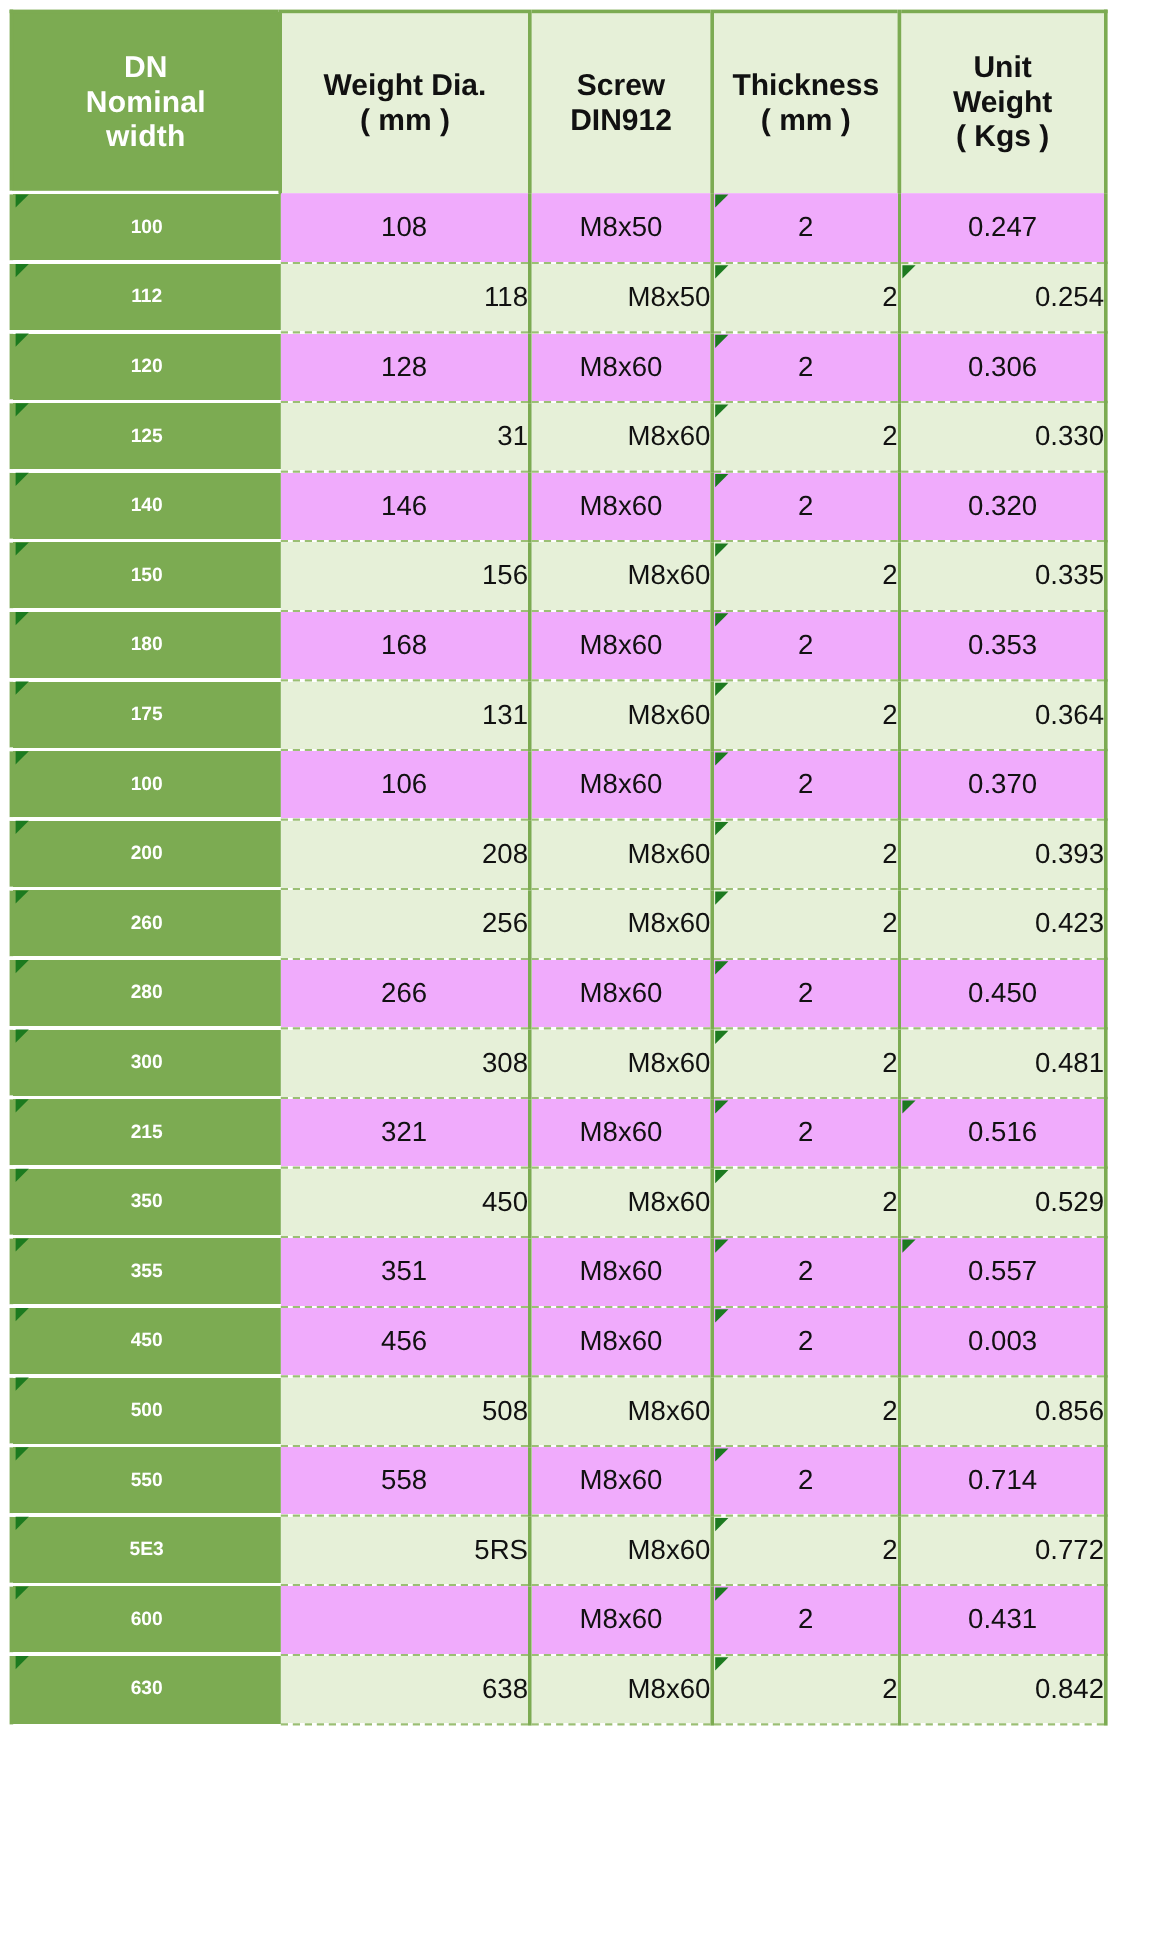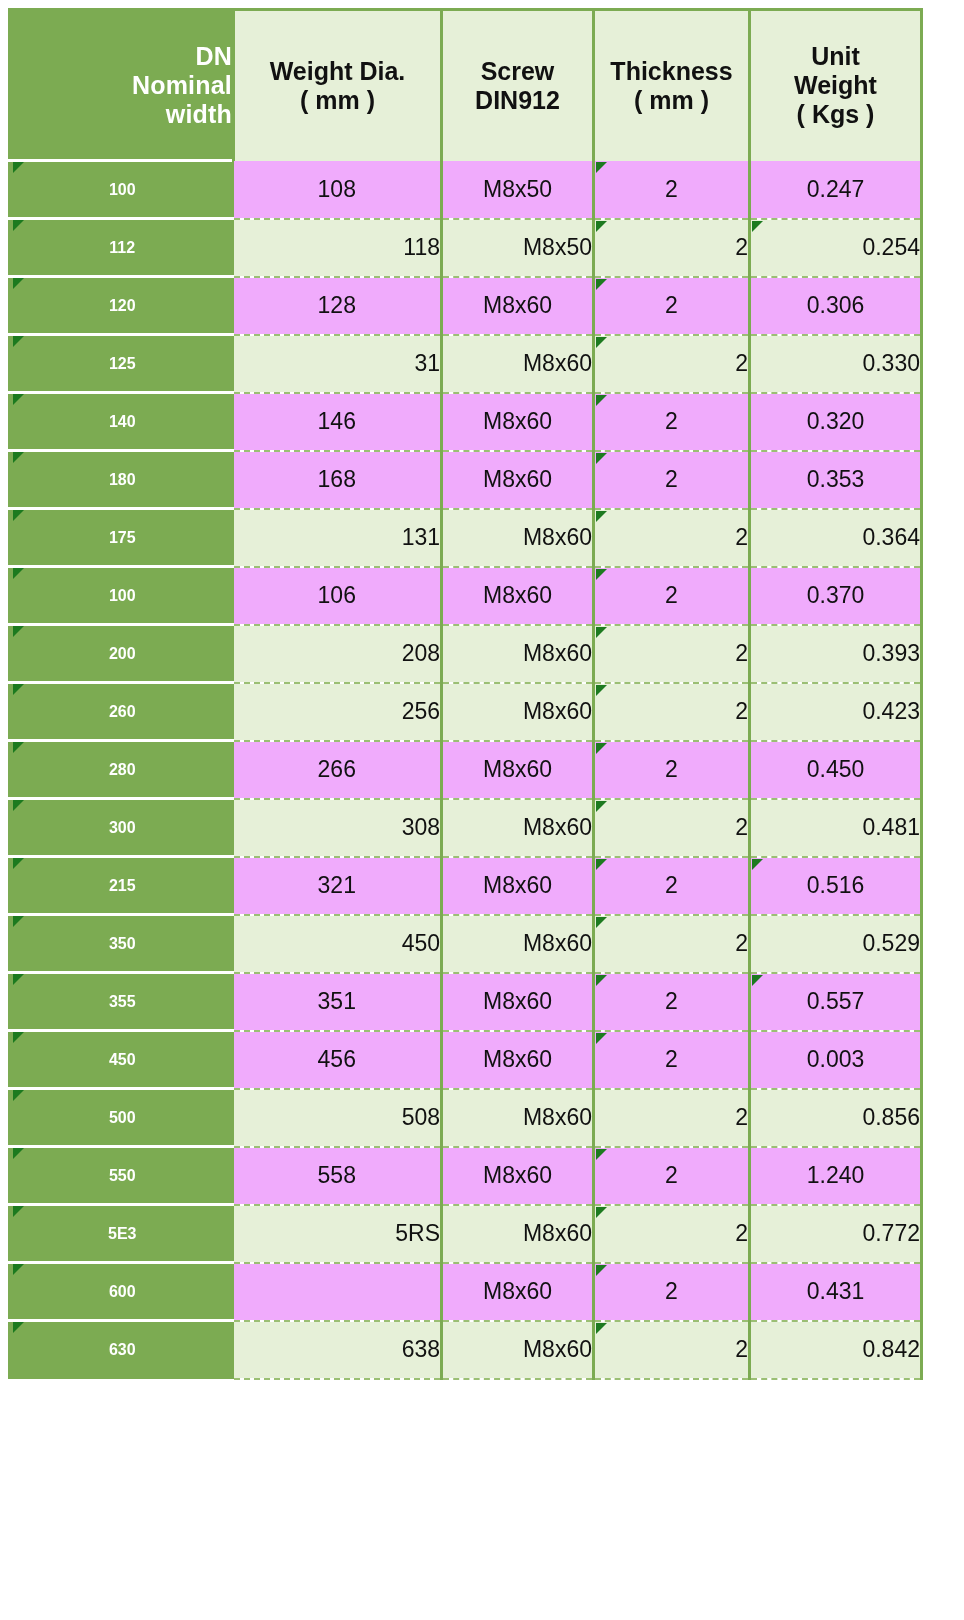--- a/index.html
+++ b/index.html
@@ -45,21 +45,20 @@
     text-align: center;
     font-weight: bold;
     height: 148px;
     line-height: 1.16;
   }
   th.hd-dn {
     background: #7cab52;
     color: #ffffff;
     font-size: 25px;
     letter-spacing: .2px;
-    text-align: right;
   }
   th.hd-plain {
     background: #e6f0d8;
     color: #111111;
     font-size: 25px;
     border-left: 3px solid #7cab52;
   }
   th .hline { display: block; }
 
   
@@ -181,20 +180,27 @@
           <td class="data-cell sep"><span class="corner-tri"></span><span>2</span></td>
           <td class="data-cell sep"><span>0.330</span></td>
         </tr>
         <tr class="row-odd">
           <td class="dn-cell"><span class="corner-tri"></span><span>140</span></td>
           <td class="data-cell"><span>146</span></td>
           <td class="data-cell sep"><span>M8x60</span></td>
           <td class="data-cell sep"><span class="corner-tri"></span><span>2</span></td>
           <td class="data-cell sep"><span>0.320</span></td>
         </tr>
+        <tr class="row-even">
+          <td class="dn-cell"><span class="corner-tri"></span><span>150</span></td>
+          <td class="data-cell"><span>156</span></td>
+          <td class="data-cell sep"><span>M8x60</span></td>
+          <td class="data-cell sep"><span class="corner-tri"></span><span>2</span></td>
+          <td class="data-cell sep"><span>0.335</span></td>
+        </tr>
         <tr class="row-odd">
           <td class="dn-cell"><span class="corner-tri"></span><span>180</span></td>
           <td class="data-cell"><span>168</span></td>
           <td class="data-cell sep"><span>M8x60</span></td>
           <td class="data-cell sep"><span class="corner-tri"></span><span>2</span></td>
           <td class="data-cell sep"><span>0.353</span></td>
         </tr>
         <tr class="row-even">
           <td class="dn-cell"><span class="corner-tri"></span><span>175</span></td>
           <td class="data-cell"><span>131</span></td>
@@ -270,21 +276,21 @@
           <td class="data-cell"><span>508</span></td>
           <td class="data-cell sep"><span>M8x60</span></td>
           <td class="data-cell sep"><span>2</span></td>
           <td class="data-cell sep"><span>0.856</span></td>
         </tr>
         <tr class="row-odd">
           <td class="dn-cell"><span class="corner-tri"></span><span>550</span></td>
           <td class="data-cell"><span>558</span></td>
           <td class="data-cell sep"><span>M8x60</span></td>
           <td class="data-cell sep"><span class="corner-tri"></span><span>2</span></td>
-          <td class="data-cell sep"><span>1.240</span></td>
+          <td class="data-cell sep"><span>0.714</span></td>
         </tr>
         <tr class="row-even">
           <td class="dn-cell"><span class="corner-tri"></span><span>5E3</span></td>
           <td class="data-cell"><span>5RS</span></td>
           <td class="data-cell sep"><span>M8x60</span></td>
           <td class="data-cell sep"><span class="corner-tri"></span><span>2</span></td>
           <td class="data-cell sep"><span>0.772</span></td>
         </tr>
         <tr class="row-odd">
           <td class="dn-cell"><span class="corner-tri"></span><span>600</span></td>

